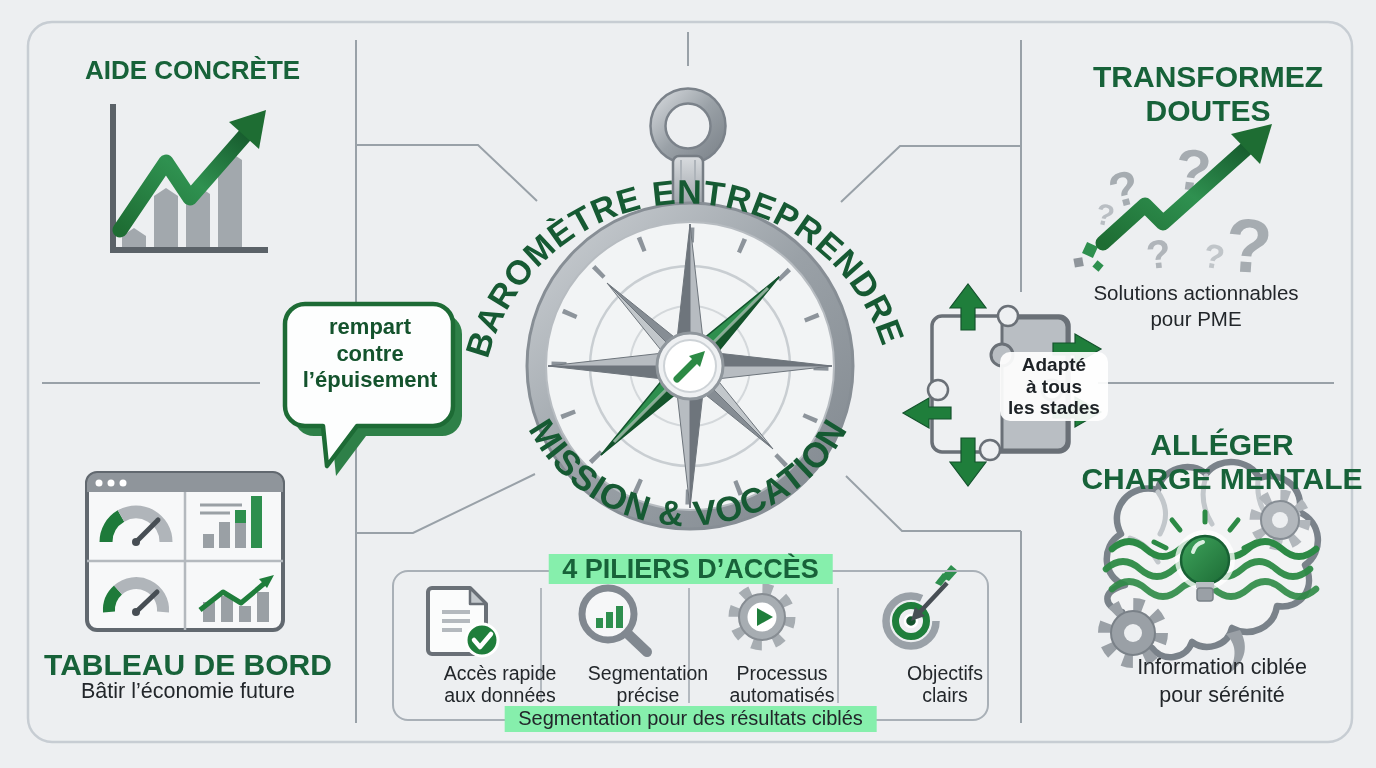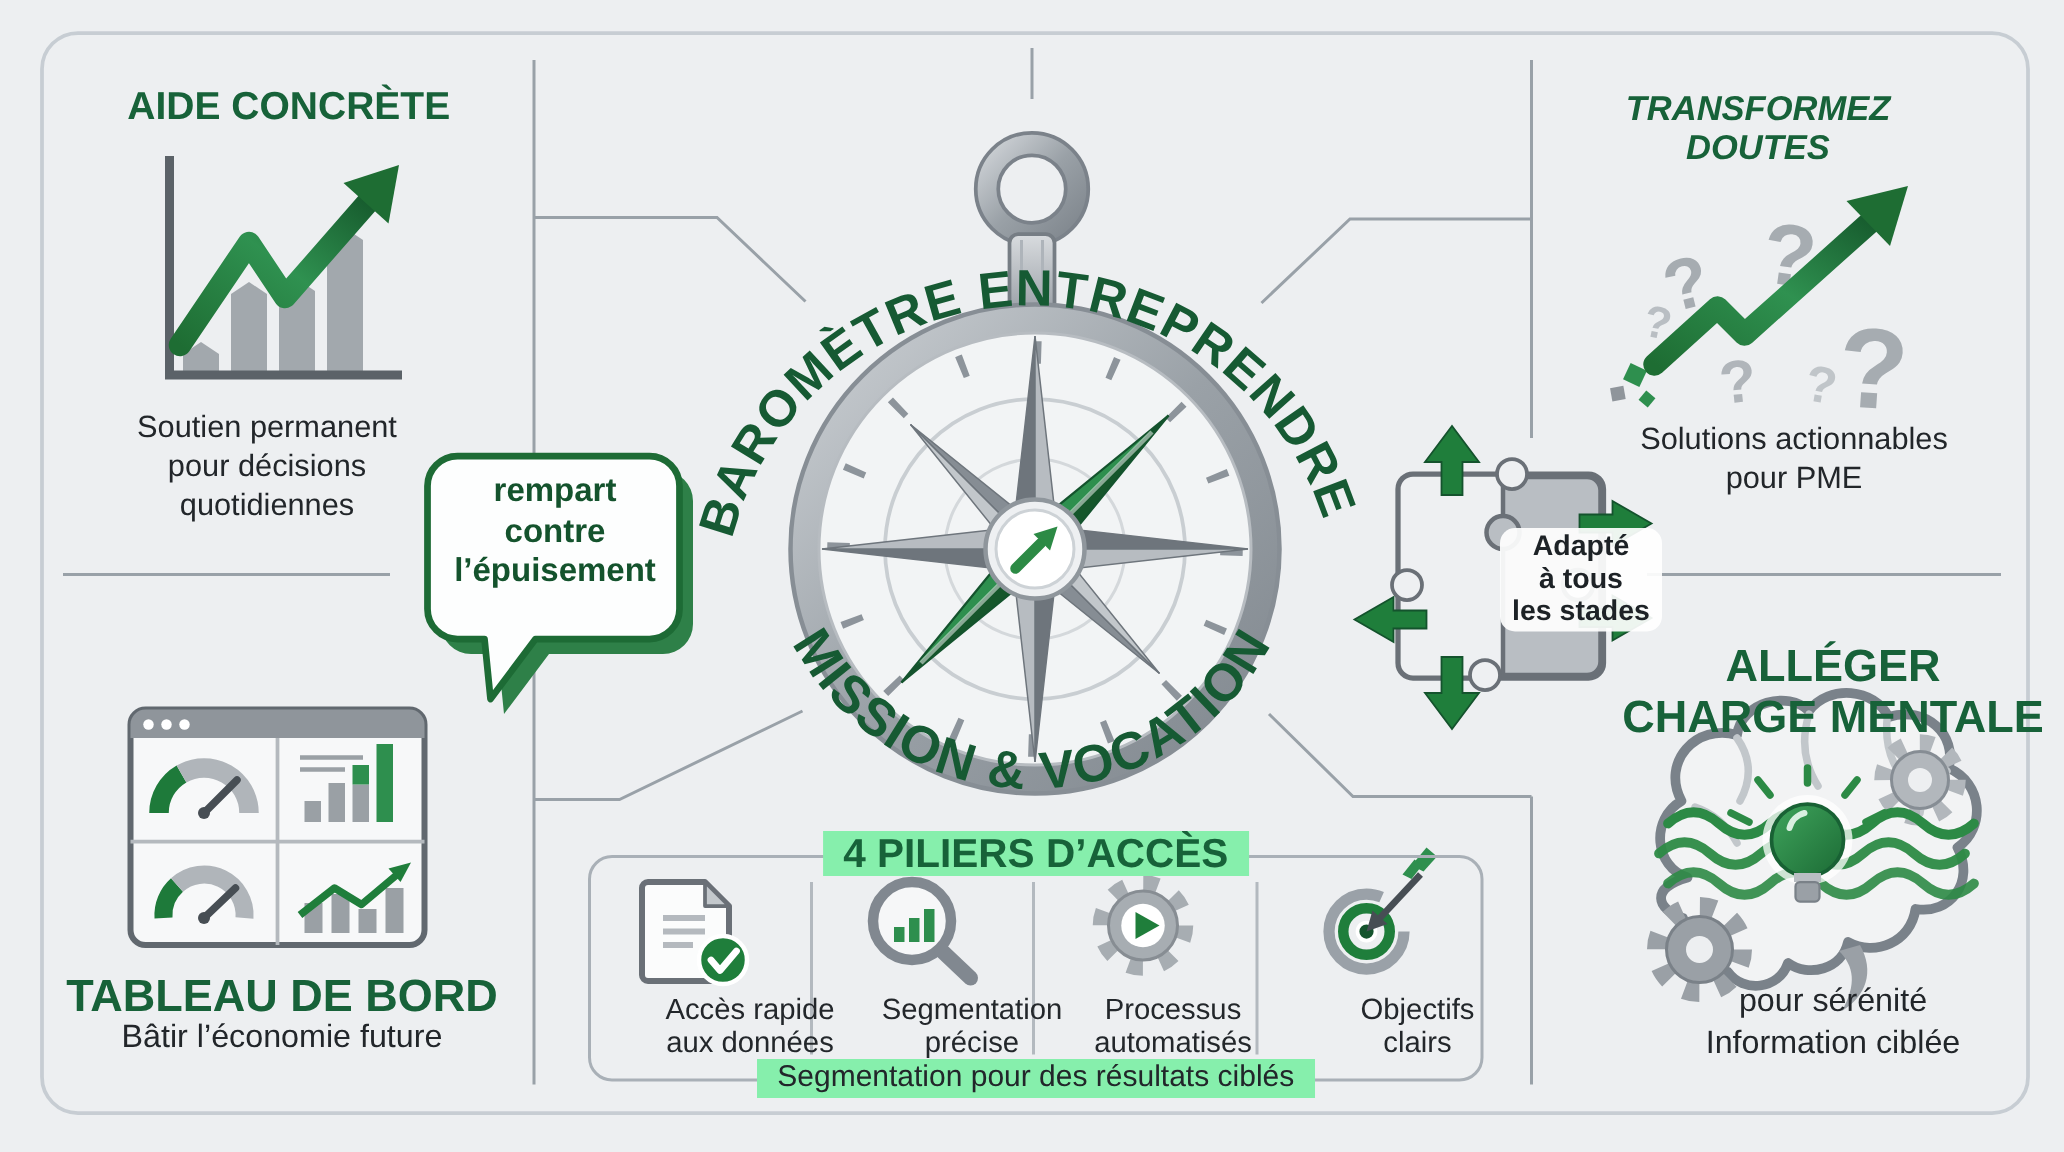--- a/index.html
+++ b/index.html
@@ -263,27 +263,22 @@
     <circle cx="911" cy="621" r="15.5" fill="none" stroke="#1f7e3b" stroke-width="7"></circle>
     <circle cx="911" cy="621" r="6" fill="#14532d" stroke="#ffffff" stroke-width="2.5"></circle>
     <line x1="919" y1="613" x2="947" y2="583" stroke="#474e54" stroke-width="4.5"></line>
     <polygon points="911,621 925,616 915,607" fill="#474e54"></polygon>
     <polygon points="941,577 951,565 958,571 949,581" fill="#2e8f4e"></polygon>
     <polygon points="935,583 943,573 948,577 941,586" fill="#2e8f4e"></polygon>
   </g>
 </svg>
 
 <div class="abs center h-green" style="left:60px;top:56px;width:265px;font-size:26px;">AIDE CONCRÈTE</div>
-<div class="abs center body-txt" style="left:78px;top:272px;width:200px;font-size:20.5px;">
-  <div>Soutien permanent</div>
-  <div>pour décisions</div>
-  <div>quotidiennes</div>
-</div>
-
-<div class="abs center h-green" style="left:1027px;top:60px;width:290px;font-size:23px;font-style:italic;">
+
+<div class="abs center h-green" style="left:1063px;top:60px;width:290px;font-size:30px;">
   <div>TRANSFORMEZ</div>
   <div>DOUTES</div>
 </div>
 <div class="abs center body-txt" style="left:1066px;top:280px;width:260px;font-size:20.5px;">
   <div>Solutions actionnables</div>
   <div>pour PME</div>
 </div>
 
 <div class="abs center bubble-text" style="left:287px;top:314px;width:166px;">
   <div>rempart</div>
@@ -300,22 +295,22 @@
 </div>
 
 <div class="abs center h-green" style="left:38px;top:648px;width:300px;font-size:30px;">TABLEAU DE BORD</div>
 <div class="abs center body-txt" style="left:38px;top:678px;width:300px;font-size:21.5px;">Bâtir l’économie future</div>
 
 <div class="abs center h-green" style="left:1062px;top:428px;width:320px;font-size:30px;">
   <div>ALLÉGER</div>
   <div>CHARGE MENTALE</div>
 </div>
 <div class="abs center body-txt" style="left:1082px;top:654px;width:280px;font-size:21.5px;">
+  <div>Information ciblée</div>
   <div>pour sérénité</div>
-  <div>Information ciblée</div>
 </div>
 
 <div class="abs pillars-box" style="left:392px;top:570px;width:593px;height:147px;">
   <div class="abs center h-green chip" style="left:50%;top:-18px;transform:translateX(-50%);font-size:27px;">4 PILIERS D’ACCÈS</div>
   <div class="sep" style="left:146px;top:16px;height:115px;"></div>
   <div class="sep" style="left:294px;top:16px;height:115px;"></div>
   <div class="sep" style="left:443px;top:16px;height:115px;"></div>
 
   <div class="abs center pillar-label" style="left:0px;top:90px;width:148px;">
     <div>Accès rapide</div>

